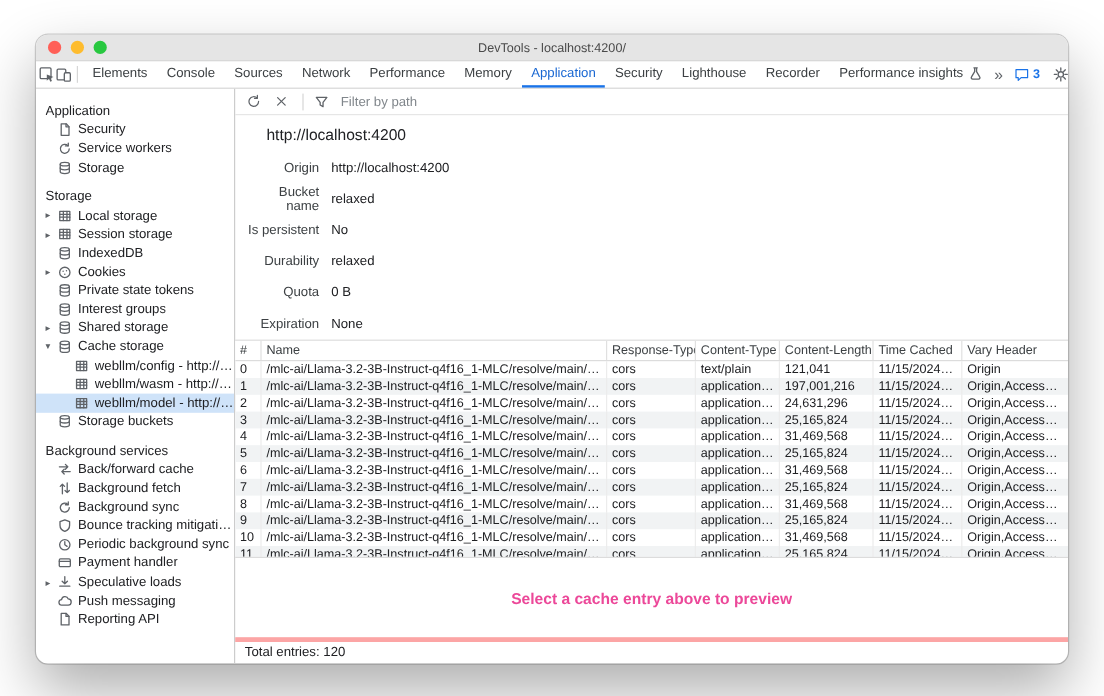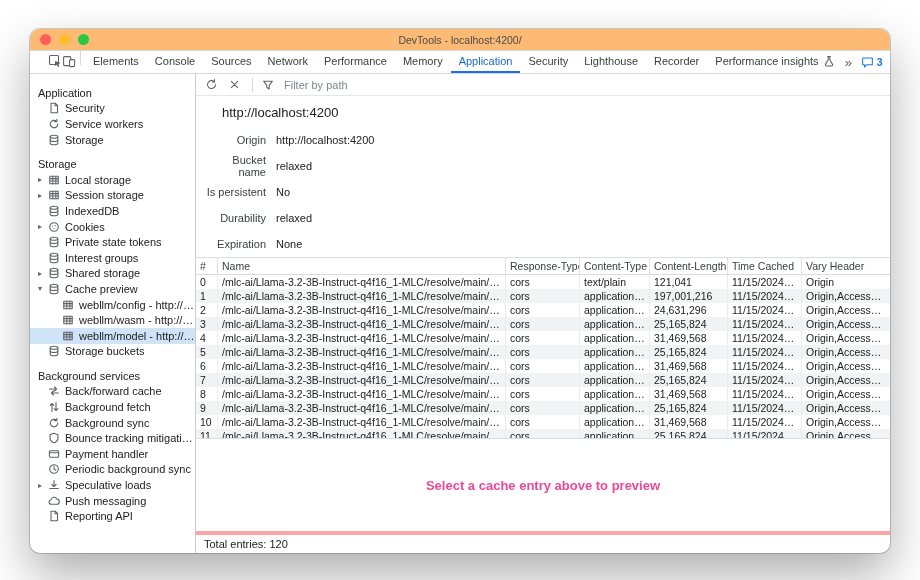--- a/index.html
+++ b/index.html
@@ -2,29 +2,29 @@
 <html><head>
 <meta charset="utf-8">
 <style>
   *{margin:0;padding:0;box-sizing:border-box}
   html,body{width:920px;height:580px;overflow:hidden;background:#ffffff;
     font-family:"Liberation Sans","DejaVu Sans",sans-serif;color:#202124;position:relative}
   .window{position:absolute;left:30px;top:29px;width:860px;height:524px;background:#fff;
     border-radius:10px;box-shadow:0 22px 50px rgba(0,0,0,.32),0 0 0 1px rgba(0,0,0,.18);
     overflow:hidden;display:flex;flex-direction:column}
   
-  .titlebar{height:22px;background:#fdba74;border-bottom:1px solid #d8d8d8;display:flex;
+  .titlebar{height:22px;background:#e5e5e5;border-bottom:1px solid #d8d8d8;display:flex;
     align-items:center;position:relative;flex:0 0 auto}
   .lights{display:flex;gap:8px;margin-left:10px;z-index:2}
   .light{width:11px;height:11px;border-radius:50%}
   .light.red{background:#ff5f57}.light.yellow{background:#febc2e}.light.green{background:#28c840}
   .win-title{position:absolute;left:0;right:0;text-align:center;font-size:10.5px;color:#4a4a4a;font-weight:500}
   
-  .tabbar{height:23px;border-bottom:1px solid #d6d6d6;display:flex;
-    flex:0 0 auto;background:#fff;padding:0 18px}
+  .tabbar{height:23px;border-bottom:1px solid #d6d6d6;display:flex;align-items:center;
+    flex:0 0 auto;background:#fff;padding:0 2px}
   .tbicon{width:20px;height:20px;display:flex;align-items:center;justify-content:center}
   .tbicon svg{width:14px;height:14px;display:block}
   .vdiv{width:1px;height:14px;background:#d6d6d6;margin:0 4px;flex:0 0 auto}
   .tabs{display:flex;height:100%}
   .tab{display:flex;align-items:center;gap:4px;padding:0 8px;font-size:11px;color:#3c4043;
     height:100%;border-bottom:2px solid transparent;white-space:nowrap}
   .tab.active{color:#1967d2;border-bottom-color:#1a73e8}
   .tab-flask{width:12px;height:12px}
   .tab-flask svg{width:12px;height:12px;display:block}
   .tab-flask:empty{display:none}
@@ -326,21 +326,21 @@
 
         <div class="side-row item">
           <span class="arrow">▾</span>
           <span class="sicon icon">
             <svg viewBox="0 0 12 12">
               <ellipse cx="6" cy="2.8" rx="3.8" ry="1.5"></ellipse>
               <path d="M2.2 2.8v6.4c0 .8 1.7 1.5 3.8 1.5s3.8-.7 3.8-1.5V2.8"></path>
               <path d="M2.2 6c0 .8 1.7 1.5 3.8 1.5S9.8 6.8 9.8 6"></path>
             </svg>
           </span>
-          <span class="slabel">Cache preview</span>
+          <span class="slabel">Cache storage</span>
         </div>
 
         <div class="side-row item indent2">
           <span class="arrow"></span>
           <span class="sicon icon">
             <svg viewBox="0 0 12 12">
               <rect x="1.8" y="2.2" width="8.4" height="7.6"></rect>
               <path d="M1.8 4.6h8.4M1.8 7h8.4M4.8 2.2v7.6M7.8 2.2v7.6"></path>
             </svg>
           </span>
@@ -427,36 +427,36 @@
             </svg>
           </span>
           <span class="slabel">Bounce tracking mitigations</span>
         </div>
 
 
         <div class="side-row item">
           <span class="arrow"></span>
           <span class="sicon icon">
             <svg viewBox="0 0 12 12">
+              <circle cx="6" cy="6" r="4.3"></circle>
+              <path d="M6 3.4V6l1.9 1.3"></path>
+            </svg>
+          </span>
+          <span class="slabel">Periodic background sync</span>
+        </div>
+
+        <div class="side-row item">
+          <span class="arrow"></span>
+          <span class="sicon icon">
+            <svg viewBox="0 0 12 12">
               <rect x="1.4" y="2.8" width="9.2" height="6.4" rx="1"></rect>
               <path d="M1.4 4.8h9.2"></path>
             </svg>
           </span>
           <span class="slabel">Payment handler</span>
-        </div>
-
-        <div class="side-row item">
-          <span class="arrow"></span>
-          <span class="sicon icon">
-            <svg viewBox="0 0 12 12">
-              <circle cx="6" cy="6" r="4.3"></circle>
-              <path d="M6 3.4V6l1.9 1.3"></path>
-            </svg>
-          </span>
-          <span class="slabel">Periodic background sync</span>
         </div>
 
         <div class="side-row item">
           <span class="arrow">▸</span>
           <span class="sicon icon">
             <svg viewBox="0 0 12 12">
               <path d="M6 1.5v6M6 7.5L3.8 5.3M6 7.5l2.2-2.2"></path>
               <path d="M1.8 9.5h8.4"></path>
             </svg>
           </span>
@@ -527,20 +527,24 @@
           <div class="meta-row">
             <div class="meta-label">Is persistent</div>
             <div class="meta-value">No</div>
           </div>
 
           <div class="meta-row">
             <div class="meta-label">Durability</div>
             <div class="meta-value">relaxed</div>
           </div>
 
+          <div class="meta-row">
+            <div class="meta-label">Quota</div>
+            <div class="meta-value">0 B</div>
+          </div>
 
           <div class="meta-row">
             <div class="meta-label">Expiration</div>
             <div class="meta-value">None</div>
           </div>
         </div>
 
       <div class="grid">
         <div class="grid-head">
 

